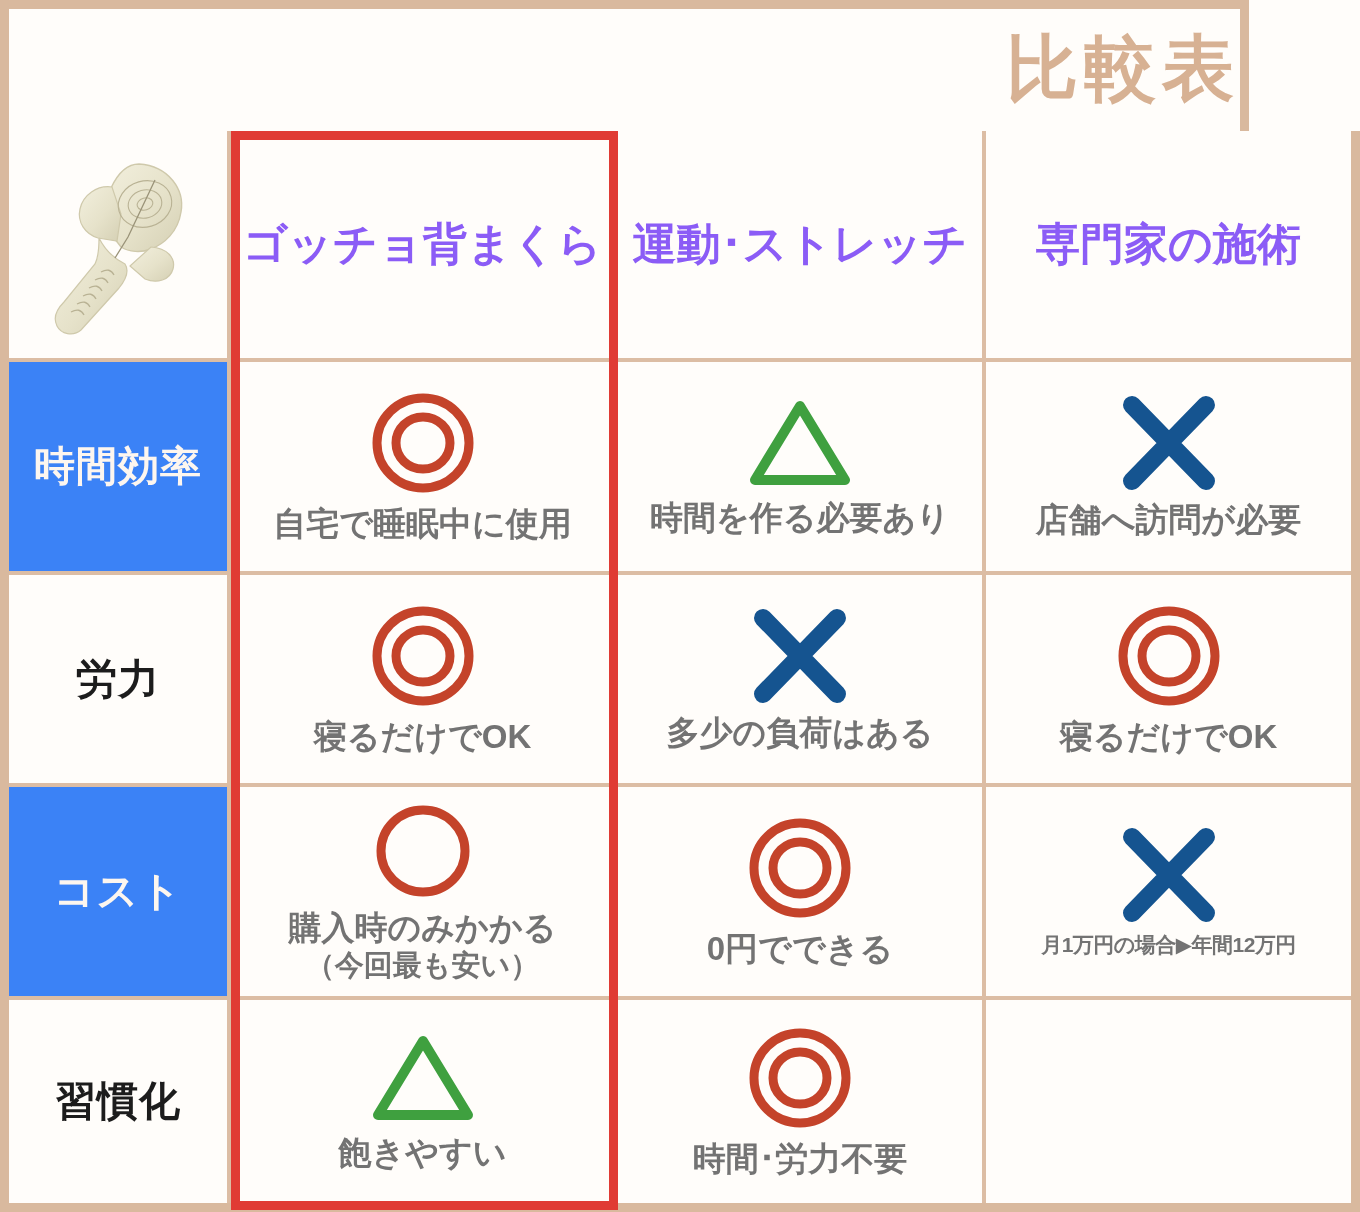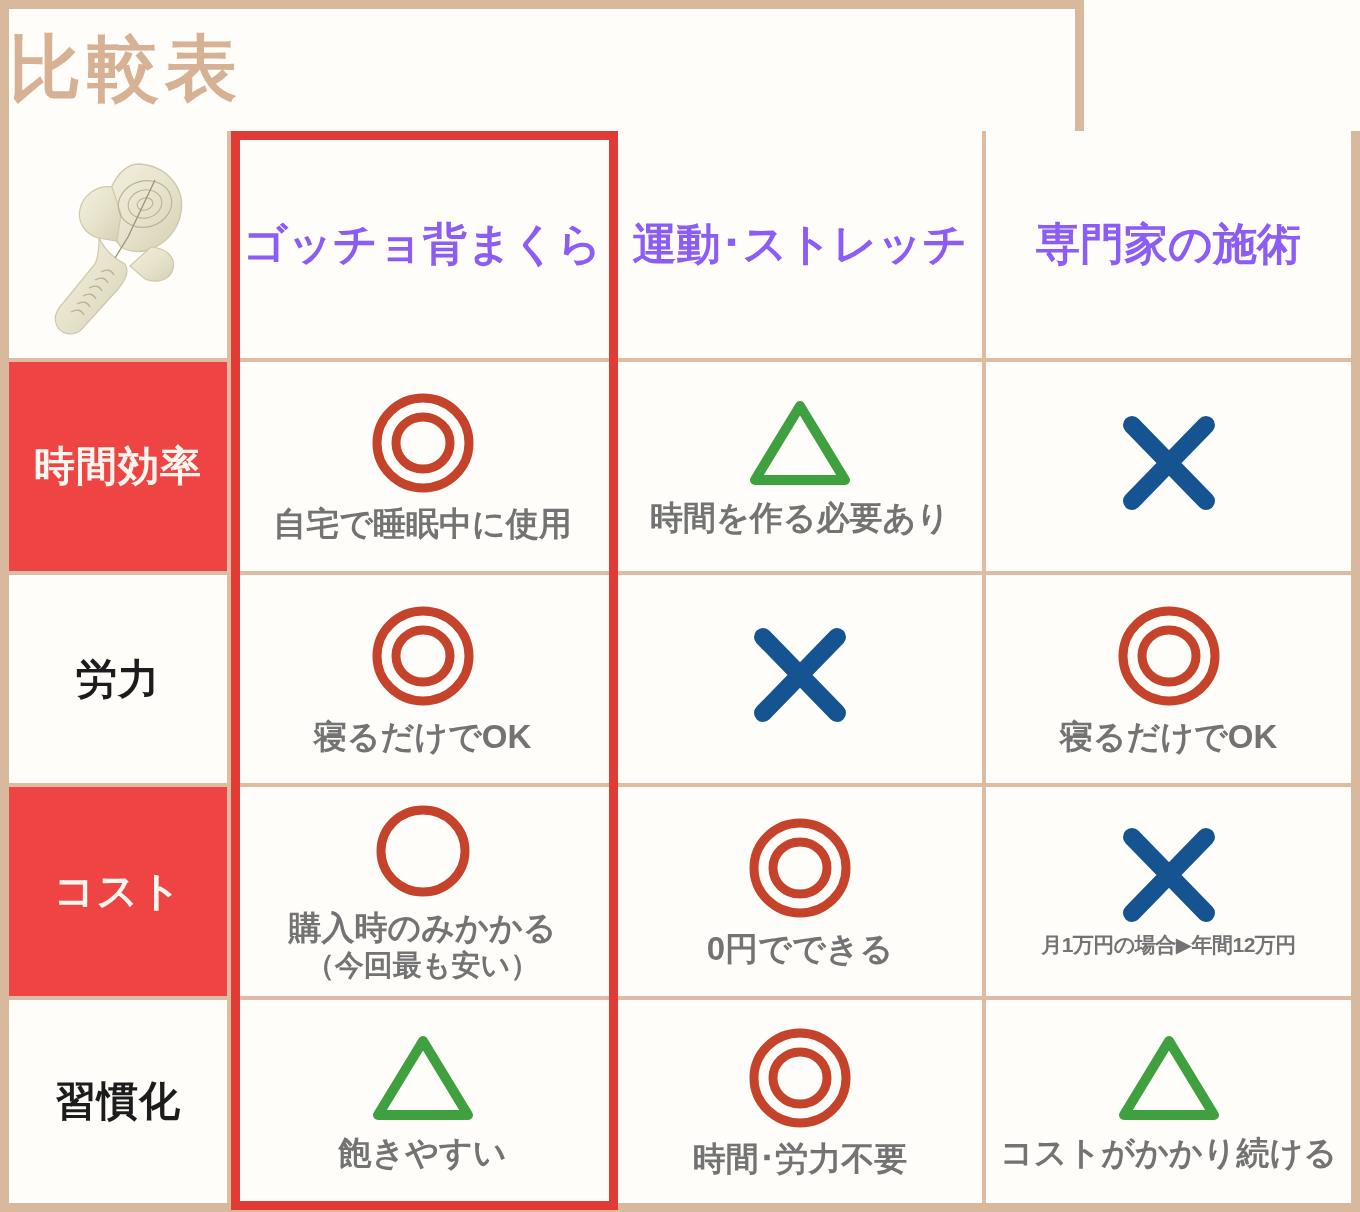--- a/index.html
+++ b/index.html
@@ -19,30 +19,30 @@
     background: #fffdfa;
     box-sizing: border-box;
     overflow: hidden;
   }
 
   
   .title-band {
     position: absolute;
     left: 0;
     top: 0;
-    width: 1084px;
+    width: 1249px;
     height: 131px;
     box-sizing: border-box;
     border-top: 9px solid #d9b99e;
     border-left: 9px solid #d9b99e;
     border-right: 9px solid #d9b99e;
     background: #fffdfa;
     display: flex;
     align-items: center;
-    justify-content: flex-start;
+    justify-content: flex-end;
   }
   .title-text {
     font-size: 72px;
     font-weight: 700;
     color: #d7b193;
     letter-spacing: 6px;
     line-height: 1;
     margin-top: -4px;
   }
 
@@ -80,21 +80,21 @@
 
   
   .rowlabel {
     font-size: 41px;
     font-weight: 700;
     color: #1c1c1c;
     letter-spacing: 1px;
     justify-content: center;
   }
   .rowlabel.tinted {
-    background: #ef4444;
+    background: #3b82f6;
     color: #fdf6ef;
     text-align: right;
   }
 
   
   .head-text {
     font-size: 44px;
     font-weight: 700;
     color: #8b5cf6;
     letter-spacing: 0px;
@@ -227,20 +227,21 @@
       </span>
       <div class="caption">時間を作る必要あり</div>
     </div>
 
     <div class="cell last-col">
       <span class="mark">
         <svg width="106" height="100" viewBox="0 0 106 100">
           <path d="M16 12 L90 88 M90 12 L16 88" stroke="#155490" stroke-width="18" stroke-linecap="round"></path>
         </svg>
       </span>
+      <div class="caption">店舗へ訪問が必要</div>
     </div>
 
     <div class="cell rowlabel">
       <span>労力</span>
     </div>
 
     <div class="cell">
       <span class="mark">
         <svg width="110" height="108" viewBox="0 0 110 108">
           <ellipse cx="55" cy="54" rx="46" ry="45" fill="none" stroke="#c4432a" stroke-width="9"></ellipse>
@@ -249,20 +250,21 @@
       </span>
       <div class="caption">寝るだけでOK</div>
     </div>
 
     <div class="cell">
       <span class="mark">
         <svg width="106" height="100" viewBox="0 0 106 100">
           <path d="M16 12 L90 88 M90 12 L16 88" stroke="#155490" stroke-width="18" stroke-linecap="round"></path>
         </svg>
       </span>
+      <div class="caption">多少の負荷はある</div>
     </div>
 
     <div class="cell last-col">
       <span class="mark">
         <svg width="110" height="108" viewBox="0 0 110 108">
           <ellipse cx="55" cy="54" rx="46" ry="45" fill="none" stroke="#c4432a" stroke-width="9"></ellipse>
           <ellipse cx="55" cy="54" rx="27" ry="26" fill="none" stroke="#c4432a" stroke-width="9"></ellipse>
         </svg>
       </span>
       <div class="caption">寝るだけでOK</div>
@@ -317,26 +319,18 @@
     <div class="cell last-row">
       <span class="mark">
         <svg width="110" height="108" viewBox="0 0 110 108">
           <ellipse cx="55" cy="54" rx="46" ry="45" fill="none" stroke="#c4432a" stroke-width="9"></ellipse>
           <ellipse cx="55" cy="54" rx="27" ry="26" fill="none" stroke="#c4432a" stroke-width="9"></ellipse>
         </svg>
       </span>
       <div class="caption">時間･労力不要</div>
     </div>
 
-    <div class="cell last-col last-row">
-      <span class="mark">
-        <svg width="110" height="95" viewBox="0 0 110 95">
-          <path d="M55 10 L100 84 L10 84 Z" fill="none" stroke="#3fa03f" stroke-width="10" stroke-linejoin="round"></path>
-        </svg>
-      </span>
-      <div class="caption">コストがかかり続ける</div>
-    </div>
 
   </div>
 
   <div class="highlight-frame"></div>
 
 </div>
 
 </body></html>

